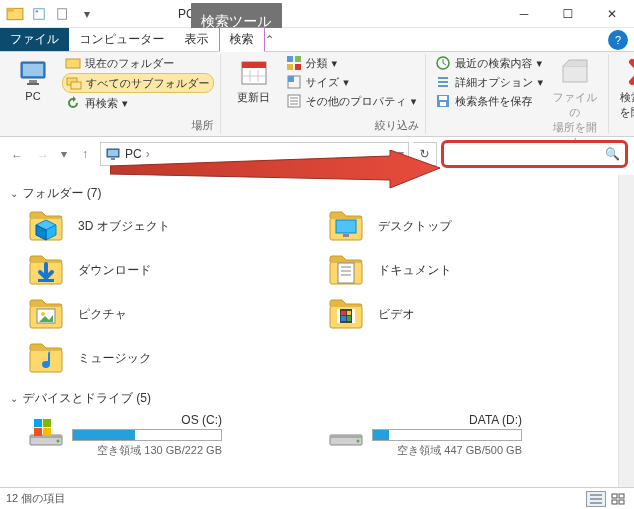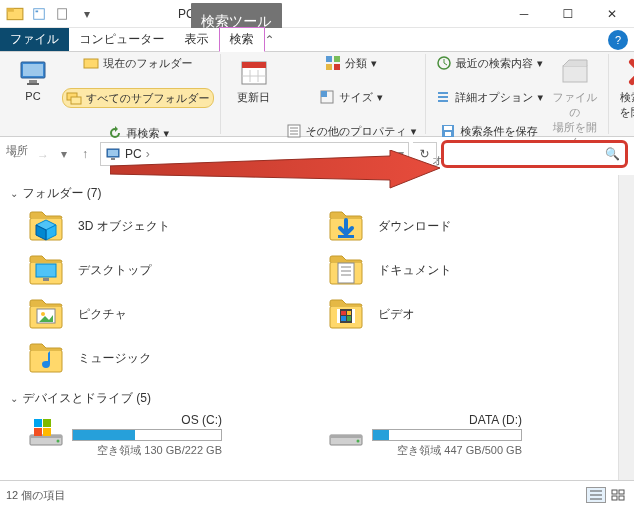--- a/index.html
+++ b/index.html
@@ -21,23 +21,23 @@
 .menu-tab { padding: 3px 10px; font-size: 12px; cursor: pointer; }
 .menu-tab.file { background: #0c4a6e; color: #fff; }
 .menu-tab.active { border: 1px solid #d070d0; border-bottom: 1px solid #fff; position: relative; z-index: 2; }
 .menu-help { margin-left: auto; width: 20px; height: 20px; background: #1979ca; color: #fff; border-radius: 50%; display:flex; align-items:center; justify-content:center; margin-right: 6px; font-size: 11px;}
 .menu-collapse { width: 16px; margin-right: 4px; color: #666; }
 
 
 .ribbon { height: 85px; background: #f5f5f5; border-bottom: 1px solid #d0d0d0; display: flex; padding: 2px 0; }
 .ribbon-group { display: flex; flex-direction: column; padding: 0 6px; border-right: 1px solid #e0e0e0; }
 .ribbon-group-body { flex: 1; display: flex; align-items: flex-start; gap: 2px; }
-.ribbon-group-label { text-align: left; font-size: 11px; color: #666; padding: 1px 0; }
+.ribbon-group-label { text-align: right; font-size: 11px; color: #666; padding: 1px 0; }
 .ribbon-big { display: flex; flex-direction: column; align-items: center; width: 54px; font-size: 11px; text-align: center; padding: 2px; }
-.ribbon-small-stack { display: flex; flex-direction: column; gap: 16px; align-items: center; }
+.ribbon-small-stack { display: flex; flex-direction: column; gap: 1px; }
 .ribbon-small { display: flex; align-items: center; gap: 4px; font-size: 11px; padding: 1px 3px; white-space: nowrap; }
 .ribbon-small.highlight { background: #fde8a7; border: 1px solid #e5c35c; border-radius: 9px; }
 .r-icon { width: 16px; height: 16px; display: inline-flex; }
 .r-icon-big { width: 32px; height: 32px; display: inline-flex; margin-bottom: 2px; }
 
 
 .navbar { height: 33px; display: flex; align-items: center; padding: 4px 6px; gap: 4px; position: relative; }
 .nav-arrow { width: 22px; height: 22px; display: flex; align-items: center; justify-content: center; color: #777; }
 .addressbar { flex: 1; height: 24px; border: 1px solid #ccc; display: flex; align-items: center; padding: 0 4px; gap: 4px; background: #fff; }
 .addr-icon { width: 16px; height: 16px; }
@@ -62,21 +62,21 @@
 .drive-icon { width: 36px; height: 36px; flex: 0 0 36px; }
 .drive-info { display: flex; flex-direction: column; gap: 2px; align-items: flex-end; }
 .drive-bar { width: 150px; height: 12px; border: 1px solid #aaa; background: #fff; position: relative; }
 .drive-fill { position: absolute; left: 0; top: 0; bottom: 0; background: #26a0da; }
 .drive-sub { font-size: 11px; color: #666; }
 
 
 .vscroll { position: absolute; right: 0; top: 175px; bottom: 22px; width: 16px; background: #f0f0f0; border-left: 1px solid #e0e0e0; }
 
 
-.statusbar { position: absolute; bottom: 0; left: 0; right: 0; height: 29px; border-top: 1px solid #d0d0d0; background: #fff; display: flex; align-items: center; padding: 0 6px; font-size: 11px; color: #555; }
+.statusbar { position: absolute; bottom: 0; left: 0; right: 0; height: 22px; border-top: 1px solid #d0d0d0; background: #fff; display: flex; align-items: center; padding: 0 6px; font-size: 11px; color: #555; }
 .status-right { margin-left: auto; display: flex; gap: 2px; }
 .view-btn { width: 20px; height: 16px; border: 1px solid transparent; display:flex; align-items:center; justify-content:center; }
 .view-btn.active { border-color: #999; background: #e5f1fb; }
 
 
 .folder-svg { width: 100%; height: 100%; }
 </style>
 </head>
 <body>
 
@@ -307,33 +307,33 @@
             <polygon points="18,12 28,17 18,22 8,17" fill="#4fc3f7" stroke="#0288d1"></polygon>
             <polygon points="18,22 28,17 28,27 18,32" fill="#29b6f6" stroke="#0288d1"></polygon>
             <polygon points="18,22 8,17 8,27 18,32" fill="#0288d1" stroke="#01579b"></polygon>
           </svg></span>
         <span class="item-label">3D オブジェクト</span>
       </div>
       <div class="item">
         <span class="item-icon"><svg class="folder-svg" viewBox="0 0 36 36">
             <rect x="2" y="10" width="32" height="22" rx="2" fill="#ffd86b" stroke="#c59b2d"></rect>
             <path d="M2 10 L2 6 Q2 4 4 4 L14 4 L18 8 L32 8 Q34 8 34 10" fill="#e5b845" stroke="#c59b2d"></path>
+            <rect x="8" y="12" width="20" height="13" fill="#4fc3f7" stroke="#0288d1"></rect>
+            <rect x="15" y="26" width="6" height="3" fill="#888"></rect>
+          </svg></span>
+        <span class="item-label">デスクトップ</span>
+      </div>
+      <div class="item">
+        <span class="item-icon"><svg class="folder-svg" viewBox="0 0 36 36">
+            <rect x="2" y="10" width="32" height="22" rx="2" fill="#ffd86b" stroke="#c59b2d"></rect>
+            <path d="M2 10 L2 6 Q2 4 4 4 L14 4 L18 8 L32 8 Q34 8 34 10" fill="#e5b845" stroke="#c59b2d"></path>
             <path d="M18 12 L18 24 M12 20 L18 26 L24 20" stroke="#1976d2" stroke-width="4" fill="none" stroke-linecap="round"></path>
             <rect x="10" y="27" width="16" height="3" fill="#1976d2"></rect>
           </svg></span>
         <span class="item-label">ダウンロード</span>
-      </div>
-      <div class="item">
-        <span class="item-icon"><svg class="folder-svg" viewBox="0 0 36 36">
-            <rect x="2" y="10" width="32" height="22" rx="2" fill="#ffd86b" stroke="#c59b2d"></rect>
-            <path d="M2 10 L2 6 Q2 4 4 4 L14 4 L18 8 L32 8 Q34 8 34 10" fill="#e5b845" stroke="#c59b2d"></path>
-            <rect x="8" y="12" width="20" height="13" fill="#4fc3f7" stroke="#0288d1"></rect>
-            <rect x="15" y="26" width="6" height="3" fill="#888"></rect>
-          </svg></span>
-        <span class="item-label">デスクトップ</span>
       </div>
       <div class="item">
         <span class="item-icon"><svg class="folder-svg" viewBox="0 0 36 36">
             <rect x="2" y="10" width="32" height="22" rx="2" fill="#ffd86b" stroke="#c59b2d"></rect>
             <path d="M2 10 L2 6 Q2 4 4 4 L14 4 L18 8 L32 8 Q34 8 34 10" fill="#e5b845" stroke="#c59b2d"></path>
             <rect x="10" y="11" width="16" height="20" fill="#fff" stroke="#888"></rect>
             <line x1="13" y1="15" x2="23" y2="15" stroke="#888"></line>
             <line x1="13" y1="19" x2="23" y2="19" stroke="#888"></line>
             <line x1="13" y1="23" x2="23" y2="23" stroke="#888"></line>
           </svg></span>

